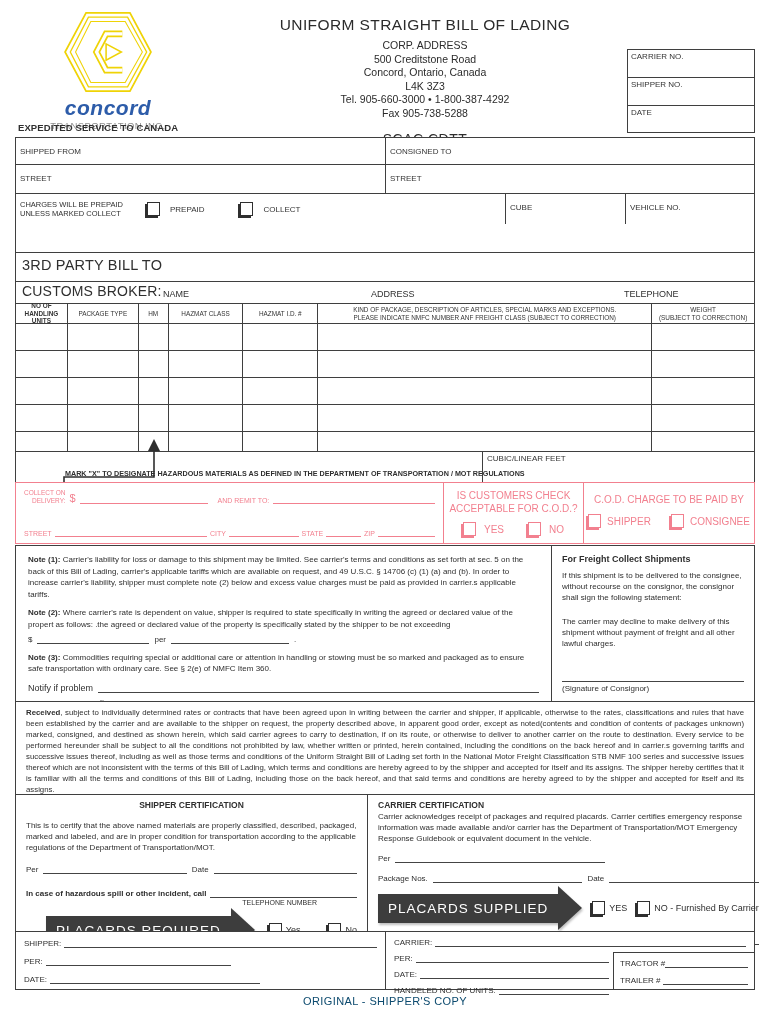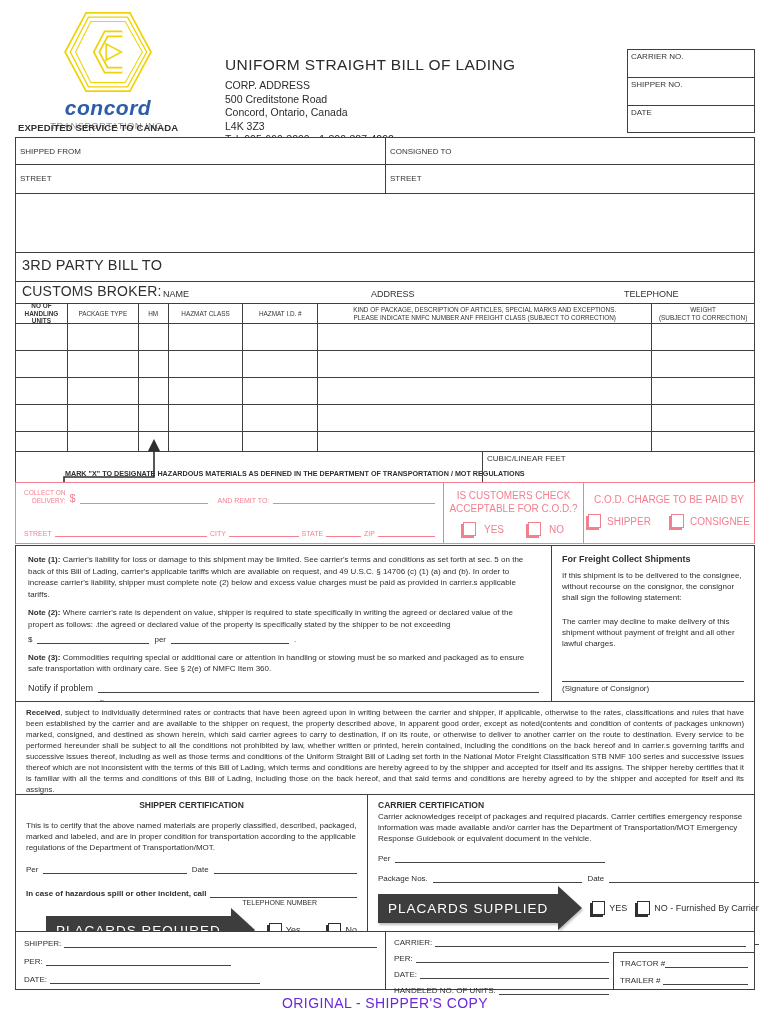--- a/index.html
+++ b/index.html
@@ -2,21 +2,21 @@
 <html><head>
 <meta charset="utf-8">
 <style>
   html,body{margin:0;padding:0;background:#fff;}
   .page{position:relative;width:770px;height:1024px;background:#fff;overflow:hidden;
         font-family:"Liberation Sans",sans-serif;color:#2f2f2f;}
   
   .logo{position:absolute;left:28px;top:10px;width:160px;text-align:center;}
   .logo-word{font-size:21px;font-weight:bold;font-style:italic;color:#2D5CA9;letter-spacing:.5px;margin-top:-2px;}
   .logo-sub{font-size:9.5px;color:#8d8d8d;letter-spacing:.4px;margin-top:0;}
-  .hcenter{position:absolute;left:225px;top:16px;width:400px;text-align:left;margin-top:40px;}
+  .hcenter{position:absolute;left:225px;top:16px;width:400px;text-align:center;}
   .htitle{font-size:15.5px;letter-spacing:.4px;color:#2b2b2b;margin-bottom:5px;}
   .haddr{font-size:10.5px;line-height:13.5px;color:#2b2b2b;}
   .scac{font-size:14px;letter-spacing:.5px;margin-top:11px;}
   .hboxes{position:absolute;left:627px;top:50px;width:128px;}
   .hbox{height:29px;border:1px solid #3f3f3f;margin-top:-1px;background:#fff;box-sizing:border-box;}
   .hbox .lbl{display:block;padding:2px 3px;}
   .expedited{position:absolute;left:18px;top:122px;font-size:9.5px;font-weight:bold;letter-spacing:.1px;}
   
   .form{position:absolute;left:15px;top:137px;width:740px;}
   .sec{border:1px solid #3f3f3f;box-sizing:border-box;background:#fff;margin-top:-1px;position:relative;}
@@ -42,21 +42,21 @@
   .sec.cod{border-color:#F2808F;}
   .cod .cell{border-right-color:#F2808F;}
   .bl.pk{border-bottom-color:#F2808F;}
   
   .note-p{font-size:8px;line-height:11.6px;margin:0 0 7px 0;}
   .small9{font-size:9px;}
   
   .arrow{display:flex;align-items:center;filter:drop-shadow(1px 2px 1px rgba(0,0,0,.25));}
   .arrow-body{background:#3D3D3D;color:#fff;font-size:13.5px;letter-spacing:1px;padding:7px 10px;white-space:nowrap;}
   .arrow-head{width:0;height:0;border-top:22px solid transparent;border-bottom:22px solid transparent;border-left:24px solid #3D3D3D;}
-  .footer{position:absolute;left:0;top:995px;width:100%;text-align:center;font-size:14px;letter-spacing:.4px;color:#6d28d9;}
+  .footer{position:absolute;left:0;top:995px;width:100%;text-align:center;font-size:11px;letter-spacing:.4px;color:#0c4a6e;}
   .abs{position:absolute;}
   .b{font-weight:bold;}
   .just{text-align:justify;}
 </style>
 </head>
 <body>
 
 <div class="page">
 
   <div class="logo">
@@ -103,20 +103,33 @@
 
     <div class="sec first" style="height:116px">
       <div class="row bb" style="height:27px">
         <div class="cell" style="width:370px"><span class="lbl">SHIPPED FROM</span></div>
         <div class="cell last" style="flex:1"><span class="lbl">CONSIGNED TO</span></div>
       </div>
       <div class="row bb" style="height:29px">
         <div class="cell" style="width:370px"><span class="lbl">STREET</span></div>
         <div class="cell last" style="flex:1"><span class="lbl">STREET</span></div>
       </div>
+      <div class="row" style="height:30px">
+        <div class="cell" style="width:490px;display:flex;align-items:center;gap:10px">
+          <span style="font-size:7.5px;line-height:9px">
+            <span>CHARGES WILL BE PREPAID</span><br><span>UNLESS MARKED COLLECT</span>
+          </span>
+          <span class="cb" style="margin-left:14px"></span>
+          <span class="lbl">PREPAID</span>
+          <span class="cb" style="margin-left:26px"></span>
+          <span class="lbl">COLLECT</span>
+        </div>
+        <div class="cell" style="width:120px"><span class="lbl">CUBE</span></div>
+        <div class="cell last" style="flex:1"><span class="lbl">VEHICLE NO.</span></div>
+      </div>
     </div>
 
     <div class="sec" style="height:30px">
       <div style="font-size:14.5px;padding:4px 6px;letter-spacing:.2px">3RD PARTY BILL TO</div>
     </div>
 
     <div class="sec" style="height:23px">
       <span style="font-size:14px;padding-left:6px;letter-spacing:.2px">CUSTOMS BROKER:</span>
       <span class="abs" style="left:147px;top:7px;font-size:9px">NAME</span>
       <span class="abs" style="left:355px;top:7px;font-size:9px">ADDRESS</span>

